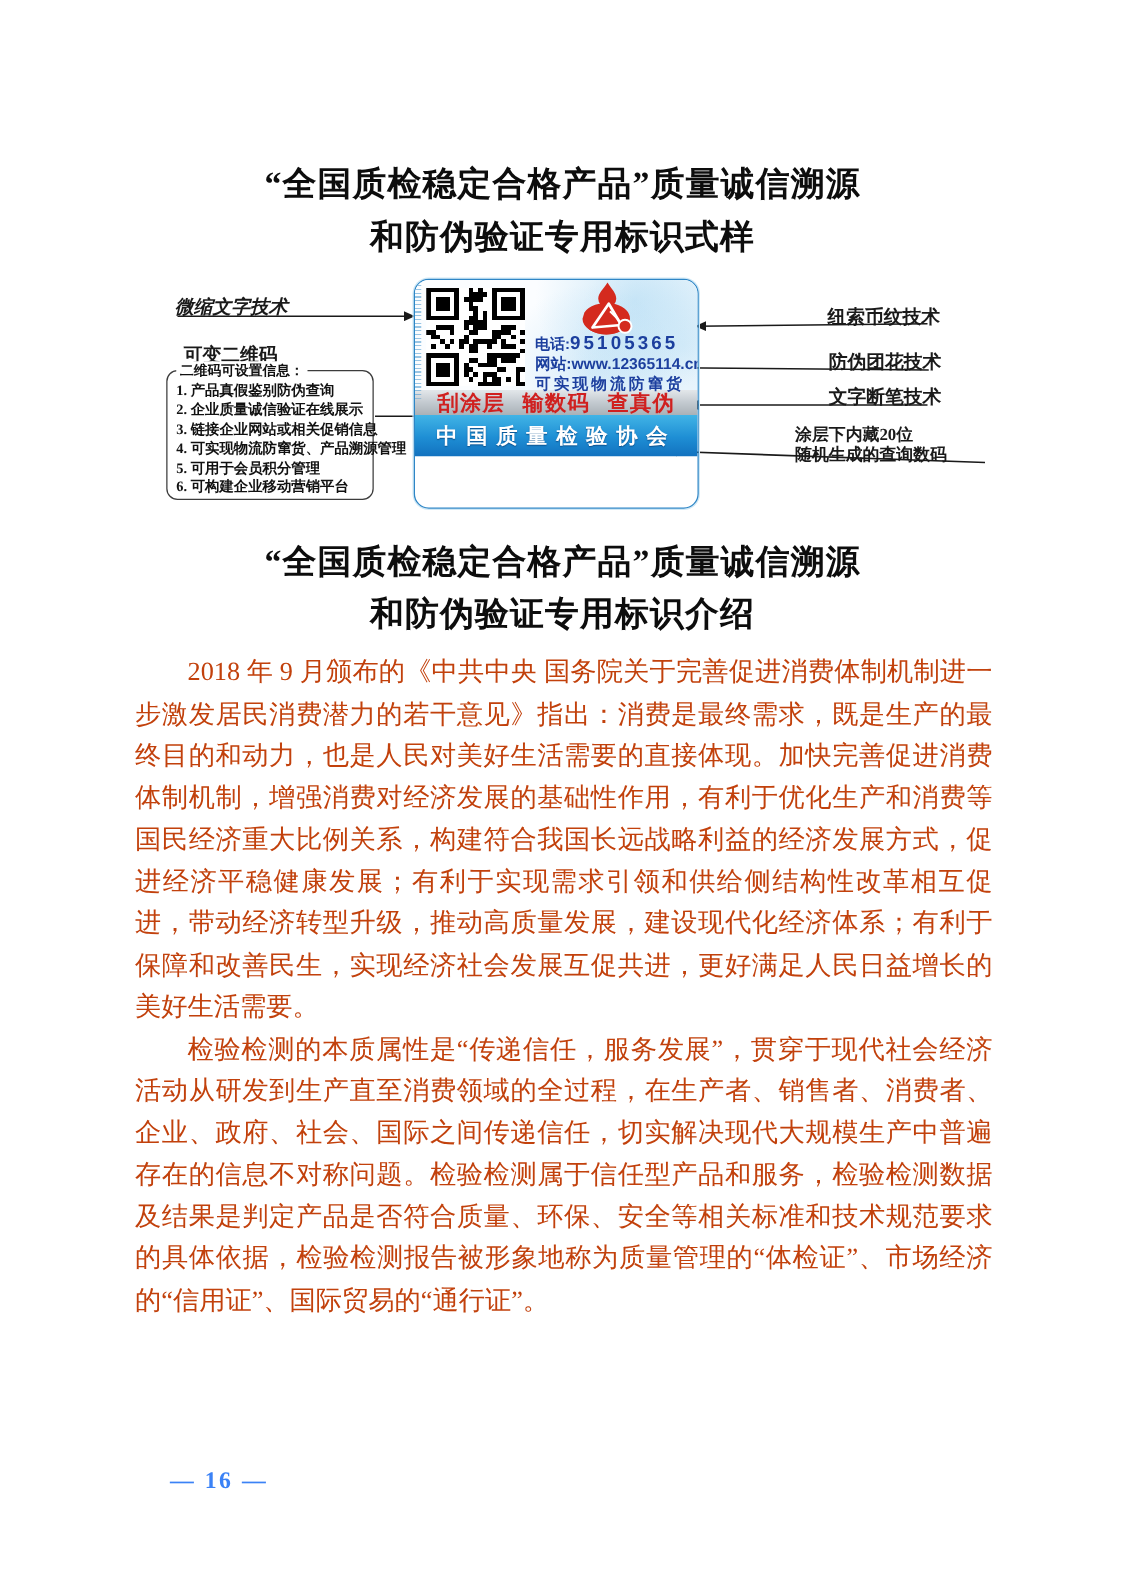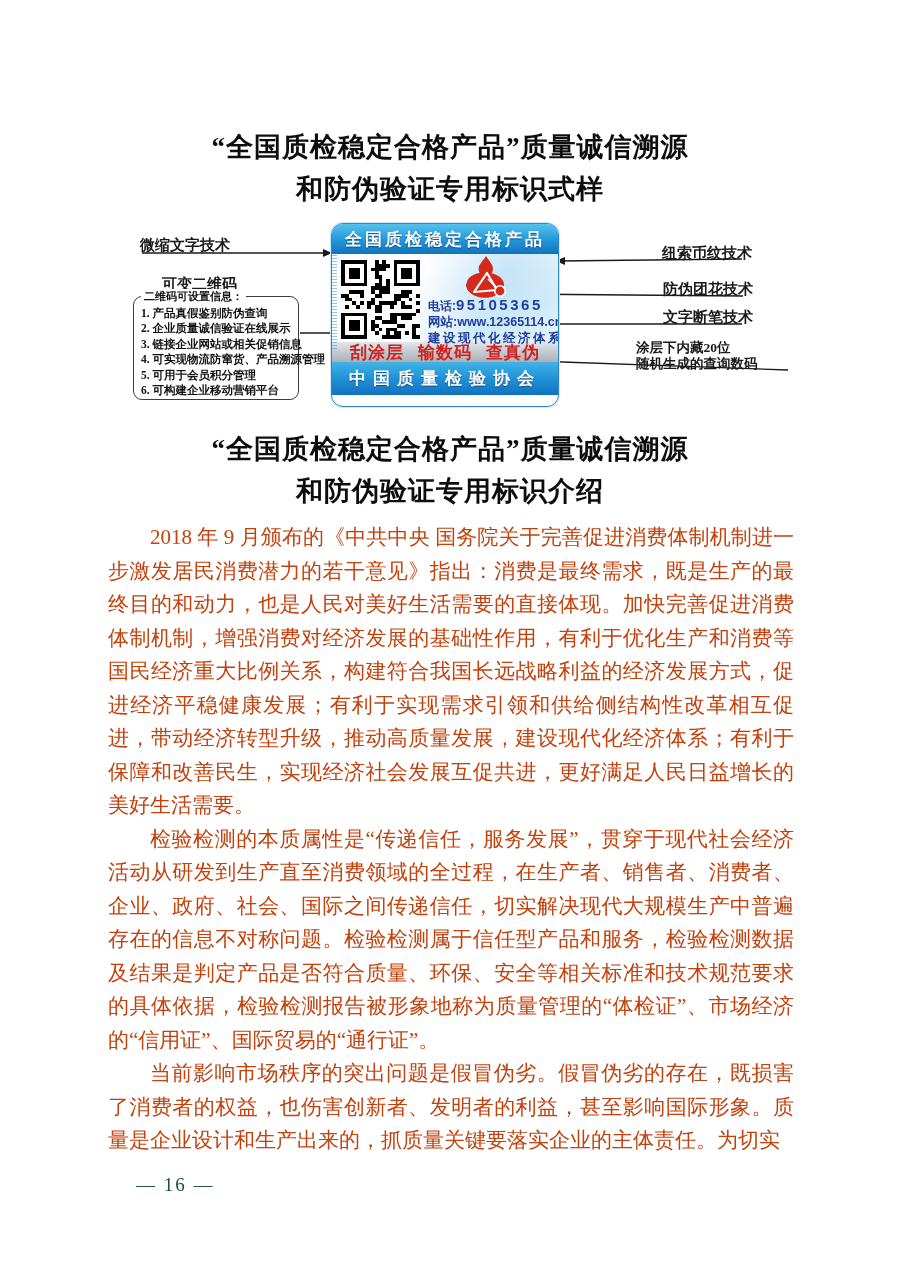--- a/index.html
+++ b/index.html
@@ -51,21 +51,21 @@
     display:flex;align-items:center;justify-content:center;gap:14px;}
   .band-scratch span{color:#d0201f;font-weight:700;font-size:17px;letter-spacing:1px;white-space:nowrap;}
   .band-bottom{height:33px;background:linear-gradient(180deg,#41b4e6 0%,#1e8ed4 55%,#1272bf 100%);
     display:flex;align-items:center;justify-content:center;}
   .band-bottom span{color:#fff;font-weight:700;font-size:17px;letter-spacing:7px;
     text-shadow:0 1px 1px #0a4f8c;white-space:nowrap;}
   
   .body-text{position:absolute;left:108px;top:521px;width:686px;
     font-size:21px;line-height:33.5px;text-align:justify;color:#c2410c;}
   .body-text p{margin:0;text-indent:2em;}
-  .page-number{position:absolute;left:136px;top:1174px;font-size:19px;color:#14532d;letter-spacing:2px;}
+  .page-number{position:absolute;left:136px;top:1174px;font-size:19px;color:#3b82f6;letter-spacing:2px;font-weight:bold;}
 </style>
 </head>
 <body>
 
 <div class="page">
 
   <div class="doc-title t1">
     <div>“全国质检稳定合格产品”质量诚信溯源</div>
     <div>和防伪验证专用标识式样</div>
   </div>
@@ -79,22 +79,22 @@
         </marker>
       </defs>
       <line x1="142" y1="38" x2="331" y2="38" stroke="#1a1a1a" stroke-width="1.3" marker-end="url(#arr)"></line>
       <line x1="300" y1="118" x2="339" y2="118" stroke="#1a1a1a" stroke-width="1.3" marker-end="url(#arr)"></line>
       <line x1="742" y1="44" x2="557" y2="46" stroke="#1a1a1a" stroke-width="1.3" marker-end="url(#arr)"></line>
       <line x1="743" y1="81" x2="514" y2="79" stroke="#1a1a1a" stroke-width="1.3" marker-end="url(#arr)"></line>
       <line x1="742" y1="109" x2="551" y2="109" stroke="#1a1a1a" stroke-width="1.3" marker-end="url(#arr)"></line>
       <line x1="788" y1="155" x2="534" y2="146" stroke="#1a1a1a" stroke-width="1.3" marker-end="url(#arr)"></line>
     </svg>
 
-    <div class="callout" style="left:140px;top:21px;">微缩文字技术</div>
-    <div class="callout" style="left:147px;top:60px;margin-left:15px;">可变二维码</div>
+    <div class="callout" style="left:140px;top:21px;font-style:italic;">微缩文字技术</div>
+    <div class="callout" style="left:147px;top:60px;">可变二维码</div>
 
     <div class="qr-box">
       <span class="legend">二维码可设置信息：</span>
       <ul>
         <li>1. 产品真假鉴别防伪查询</li>
         <li>2. 企业质量诚信验证在线展示</li>
         <li>3. 链接企业网站或相关促销信息</li>
         <li>4. 可实现物流防窜货、产品溯源管理</li>
         <li>5. 可用于会员积分管理</li>
         <li>6. 可构建企业移动营销平台</li>
@@ -103,23 +103,20 @@
 
     <div class="callout" style="left:662px;top:29px;">纽索币纹技术</div>
     <div class="callout" style="left:663px;top:65px;">防伪团花技术</div>
     <div class="callout" style="left:663px;top:93px;font-family:Liberation Mono, monospace;">文字断笔技术</div>
     <div class="callout small" style="left:636px;top:125px;">
       <div>涂层下内藏20位</div>
       <div>随机生成的查询数码</div>
     </div>
 
     <div class="sticker">
-      <div class="band-top">
-        <span>全国质检稳定合格产品</span>
-      </div>
       <div class="sticker-mid">
         <div class="micro-strip"></div>
         <svg id="qr-svg" class="qr" viewBox="0 0 21 21" shape-rendering="crispEdges">
             <rect x="0" y="0" width="21" height="21" fill="#ffffff"></rect>
             <rect x="9" y="0" width="1" height="1" fill="#000000"></rect>
             <rect x="11" y="0" width="1" height="1" fill="#000000"></rect>
             <rect x="9" y="1" width="1" height="1" fill="#000000"></rect>
             <rect x="10" y="1" width="1" height="1" fill="#000000"></rect>
             <rect x="11" y="1" width="1" height="1" fill="#000000"></rect>
             <rect x="12" y="1" width="1" height="1" fill="#000000"></rect>
@@ -248,21 +245,21 @@
           <path d="M32 1 C35.5 6.5 39 9.5 39 14 A7.2 7.2 0 1 1 24.6 14 C24.6 9.5 28.5 6.5 32 1 Z" fill="#d42a1e"></path>
           <path d="M12 30 A19 12.5 0 0 0 50 30 A19 12.5 0 0 0 13.5 25 Z" fill="#d42a1e"></path>
           <ellipse cx="31" cy="31" rx="18" ry="11.5" fill="#d42a1e"></ellipse>
           <path d="M20 37 L33 18 L43 35 Z" fill="none" stroke="#ffffff" stroke-width="2.2" stroke-linejoin="round"></path>
           <circle cx="46" cy="36" r="5.2" fill="#d42a1e" stroke="#ffffff" stroke-width="1.6"></circle>
           <line x1="41" y1="31" x2="34" y2="24" stroke="#ffffff" stroke-width="1.6"></line>
         </svg>
         <div class="contact">
           <div class="phone"><span>电话:</span><b>95105365</b></div>
           <div class="site"><span>网站:</span><span>www.12365114.cn</span></div>
-          <div class="scan">建设现代化经济体系</div>
+          <div class="scan">可实现物流防窜货</div>
         </div>
       </div>
       <div class="band-scratch">
         <span>刮涂层</span>
         <span>输数码</span>
         <span>查真伪</span>
       </div>
       <div class="band-bottom">
         <span>中国质量检验协会</span>
       </div>
@@ -270,17 +267,16 @@
   </div>
 
   <div class="doc-title t2">
     <div>“全国质检稳定合格产品”质量诚信溯源</div>
     <div>和防伪验证专用标识介绍</div>
   </div>
 
   <div class="body-text">
     <p>2018 年 9 月颁布的《中共中央 国务院关于完善促进消费体制机制进一步激发居民消费潜力的若干意见》指出：消费是最终需求，既是生产的最终目的和动力，也是人民对美好生活需要的直接体现。加快完善促进消费体制机制，增强消费对经济发展的基础性作用，有利于优化生产和消费等国民经济重大比例关系，构建符合我国长远战略利益的经济发展方式，促进经济平稳健康发展；有利于实现需求引领和供给侧结构性改革相互促进，带动经济转型升级，推动高质量发展，建设现代化经济体系；有利于保障和改善民生，实现经济社会发展互促共进，更好满足人民日益增长的美好生活需要。</p>
     <p>检验检测的本质属性是“传递信任，服务发展”，贯穿于现代社会经济活动从研发到生产直至消费领域的全过程，在生产者、销售者、消费者、企业、政府、社会、国际之间传递信任，切实解决现代大规模生产中普遍存在的信息不对称问题。检验检测属于信任型产品和服务，检验检测数据及结果是判定产品是否符合质量、环保、安全等相关标准和技术规范要求的具体依据，检验检测报告被形象地称为质量管理的“体检证”、市场经济的“信用证”、国际贸易的“通行证”。</p>
-    <p>当前影响市场秩序的突出问题是假冒伪劣。假冒伪劣的存在，既损害了消费者的权益，也伤害创新者、发明者的利益，甚至影响国际形象。质量是企业设计和生产出来的，抓质量关键要落实企业的主体责任。为切实</p>
   </div>
 
   <div class="page-number">— 16 —</div>
 </div>
 
 </body></html>

